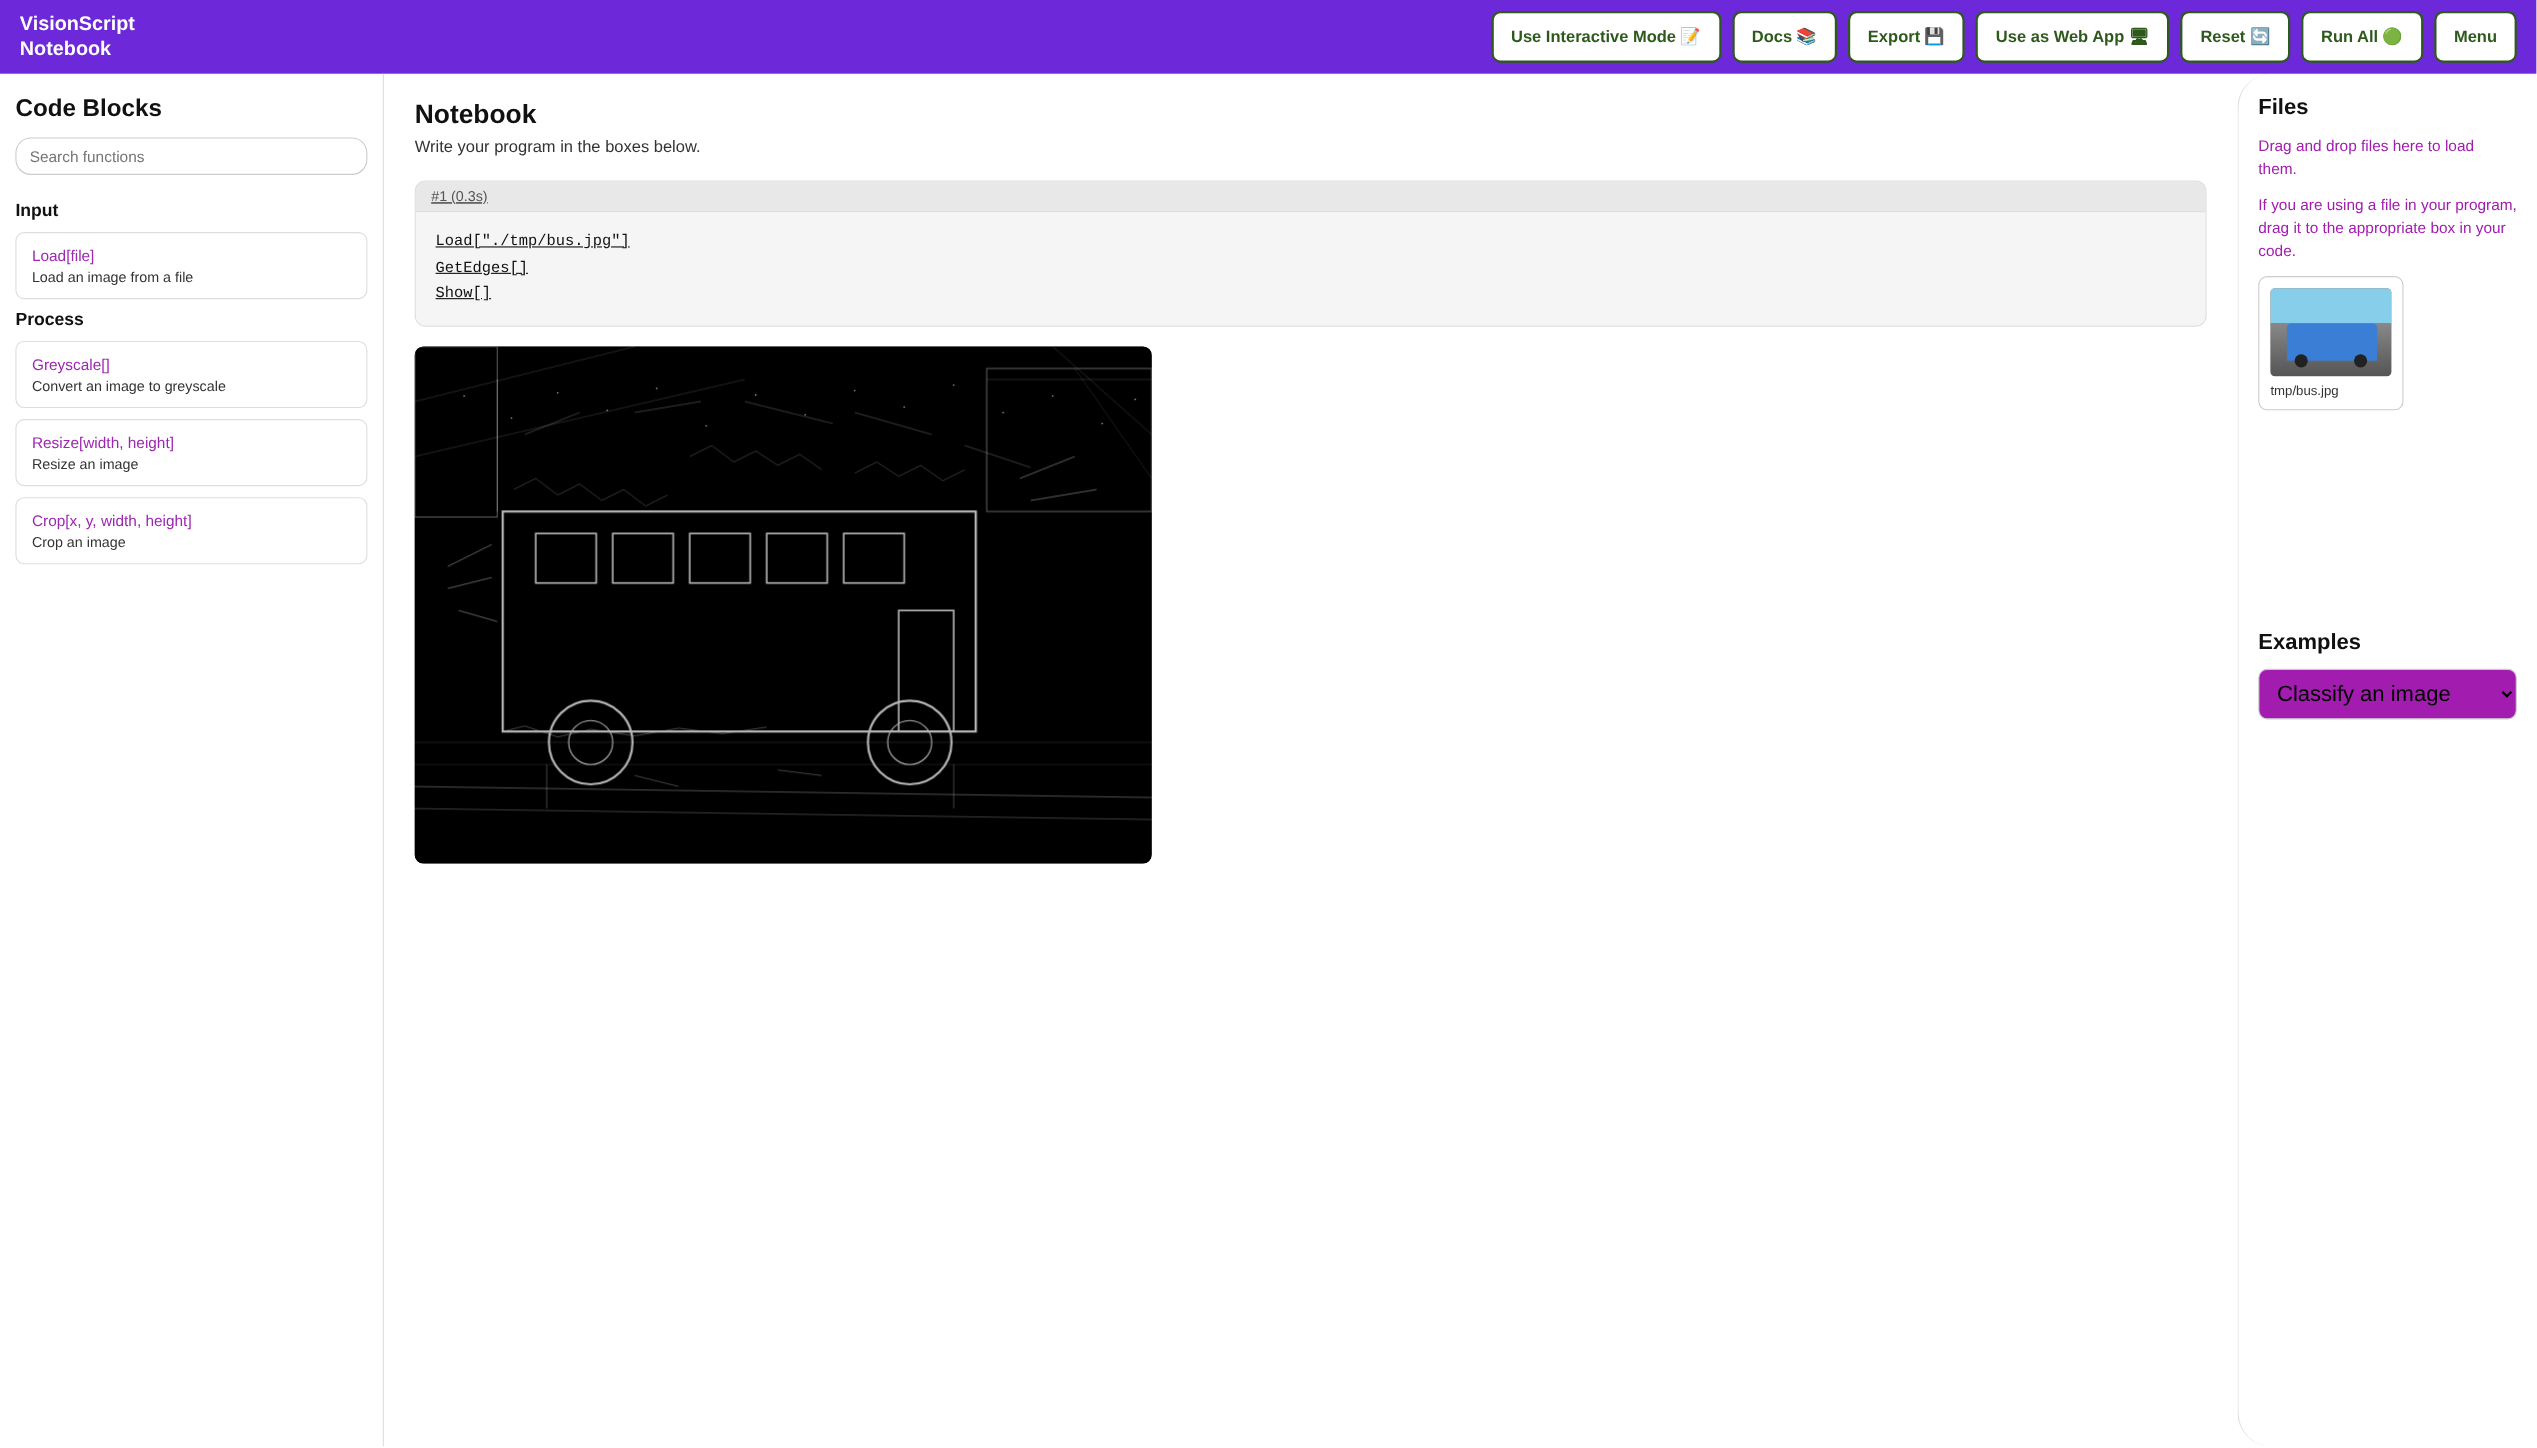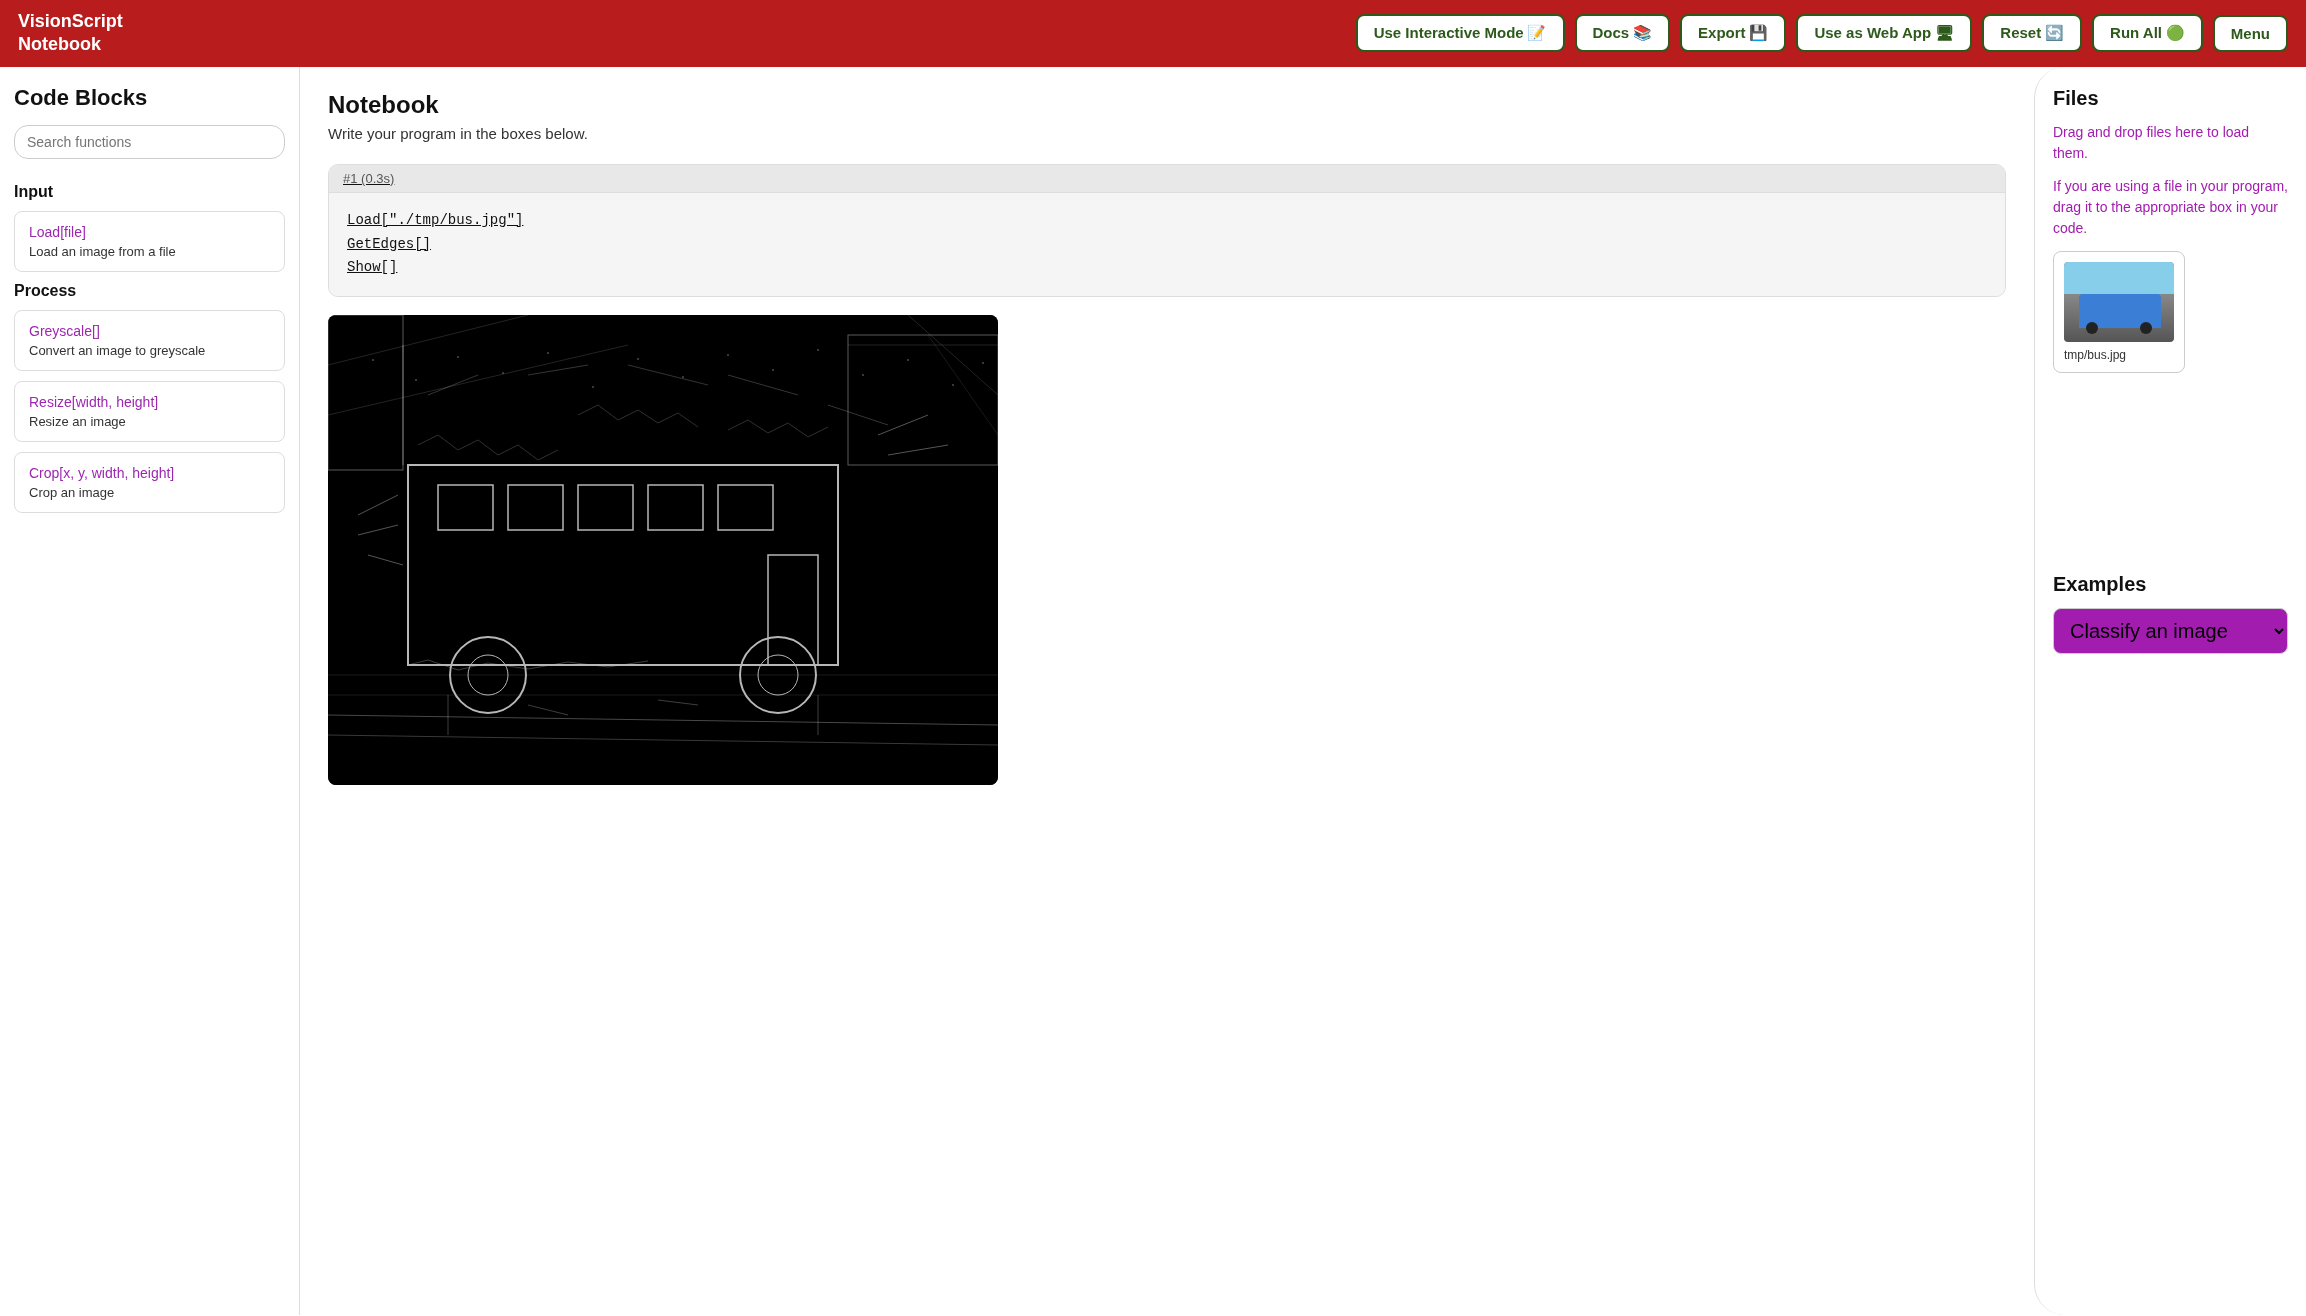--- a/index.html
+++ b/index.html
@@ -1,23 +1,22 @@
 <!DOCTYPE html>
 <html><head>
   <meta charset="utf-8">
   <style>
     * { box-sizing: border-box; margin: 0; padding: 0; }
     body { font-family: -apple-system, BlinkMacSystemFont, 'Segoe UI', sans-serif; background: #fff; color: #111; font-size: 15px; }
 
     
     #header {
-      background: #b91c1c;
+      background: #6d28d9;
       color: #fff;
       display: flex;
-      align-items: center;
       padding: 10px 18px;
       gap: 10px;
     }
     #app-title {
       font-size: 18px;
       font-weight: bold;
       color: #fff;
       margin-right: 20px;
       line-height: 1.3;
       min-width: 140px;
@@ -37,21 +36,21 @@
 
     
     #main-layout {
       display: flex;
       height: calc(100vh - 68px);
       overflow: hidden;
     }
 
     
     #sidebar {
-      width: 300px;
+      width: 349px;
       min-width: 260px;
       border-right: 1px solid #ddd;
       overflow-y: auto;
       padding: 18px 14px;
       flex-shrink: 0;
     }
     #sidebar h1 {
       font-size: 22px;
       font-weight: 800;
       margin-bottom: 14px;

